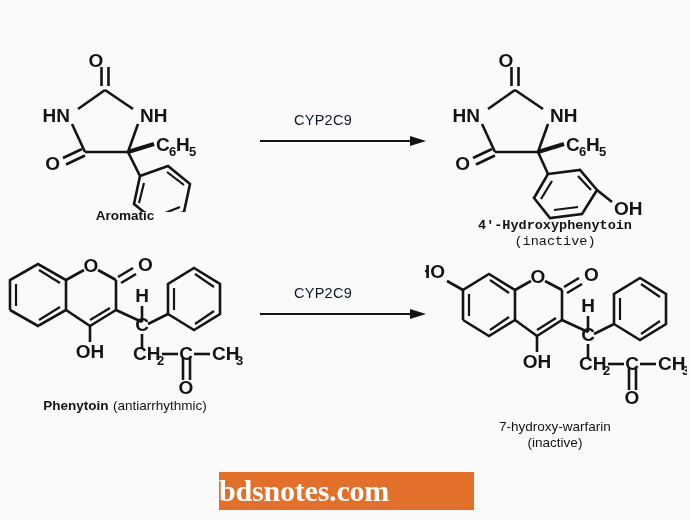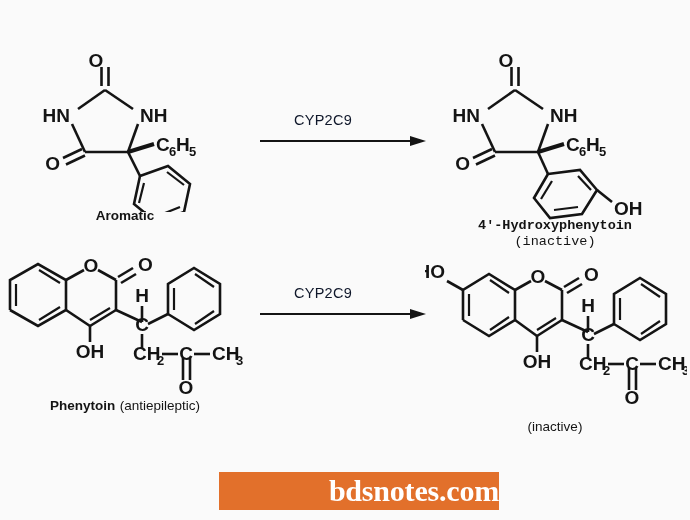--- a/index.html
+++ b/index.html
@@ -54,26 +54,26 @@
     font-size: 14.5px;
     color: #0f172a;
     text-align: center;
     font-family: "Liberation Sans", sans-serif;
     letter-spacing: 0.3px;
   }
   #logo {
     position: absolute;
     left: 219px;
     top: 472px;
-    width: 280px;
+    width: 255px;
     height: 38px;
     background: #e2702b;
     display: flex;
     align-items: center;
-    justify-content: flex-end;
+    justify-content: flex-start;
   }
   #logo-text {
     font-family: "Liberation Serif", serif;
     font-weight: bold;
     font-size: 30px;
     color: #ffffff;
     letter-spacing: -0.2px;
     line-height: 1;
   }
   svg text {
@@ -230,21 +230,21 @@
       <text class="at" x="184" y="102" text-anchor="middle">C</text>
       <text class="at" x="210" y="102" text-anchor="start">CH</text>
       <text class="sub" x="234" y="107" text-anchor="start">3</text>
       <text class="at" x="184" y="136" text-anchor="middle">O</text>
     </svg>
   </div>
 
   <div class="caption" style="left:0px; top:396px; width:250px;">
     <div>
       <span class="cap-bold">Phenytoin</span>
-      <span class="cap-name-reg">(antiepileptic)</span>
+      <span class="cap-name-reg">(antiarrhythmic)</span>
     </div>
   </div>
 
   <div class="rxn-label" style="left:268px; top:285px; width:110px;">CYP2C9</div>
   <div class="struct" style="left:258px; top:305px;">
     <svg width="170" height="20" viewBox="0 0 170 20" aria-hidden="true">
       <line x1="2" y1="9" x2="158" y2="9" stroke-width="2.2"></line>
       <polygon points="168,9 152,4 152,14" fill="#141414" stroke="none"></polygon>
     </svg>
   </div>
@@ -293,20 +293,21 @@
       <text class="at" x="154" y="108" text-anchor="start">CH</text>
       <text class="sub" x="178" y="113" text-anchor="start">2</text>
       <text class="at" x="207" y="108" text-anchor="middle">C</text>
       <text class="at" x="233" y="108" text-anchor="start">CH</text>
       <text class="sub" x="257" y="113" text-anchor="start">3</text>
       <text class="at" x="207" y="142" text-anchor="middle">O</text>
     </svg>
   </div>
 
   <div class="caption" style="left:440px; top:419px; width:230px;">
+    <div class="cap-reg">7-hydroxy-warfarin</div>
     <div class="cap-reg">(inactive)</div>
   </div>
 
   <div id="logo">
     <span id="logo-text">bdsnotes.com</span>
   </div>
 
 </div>
 
 </body></html>

